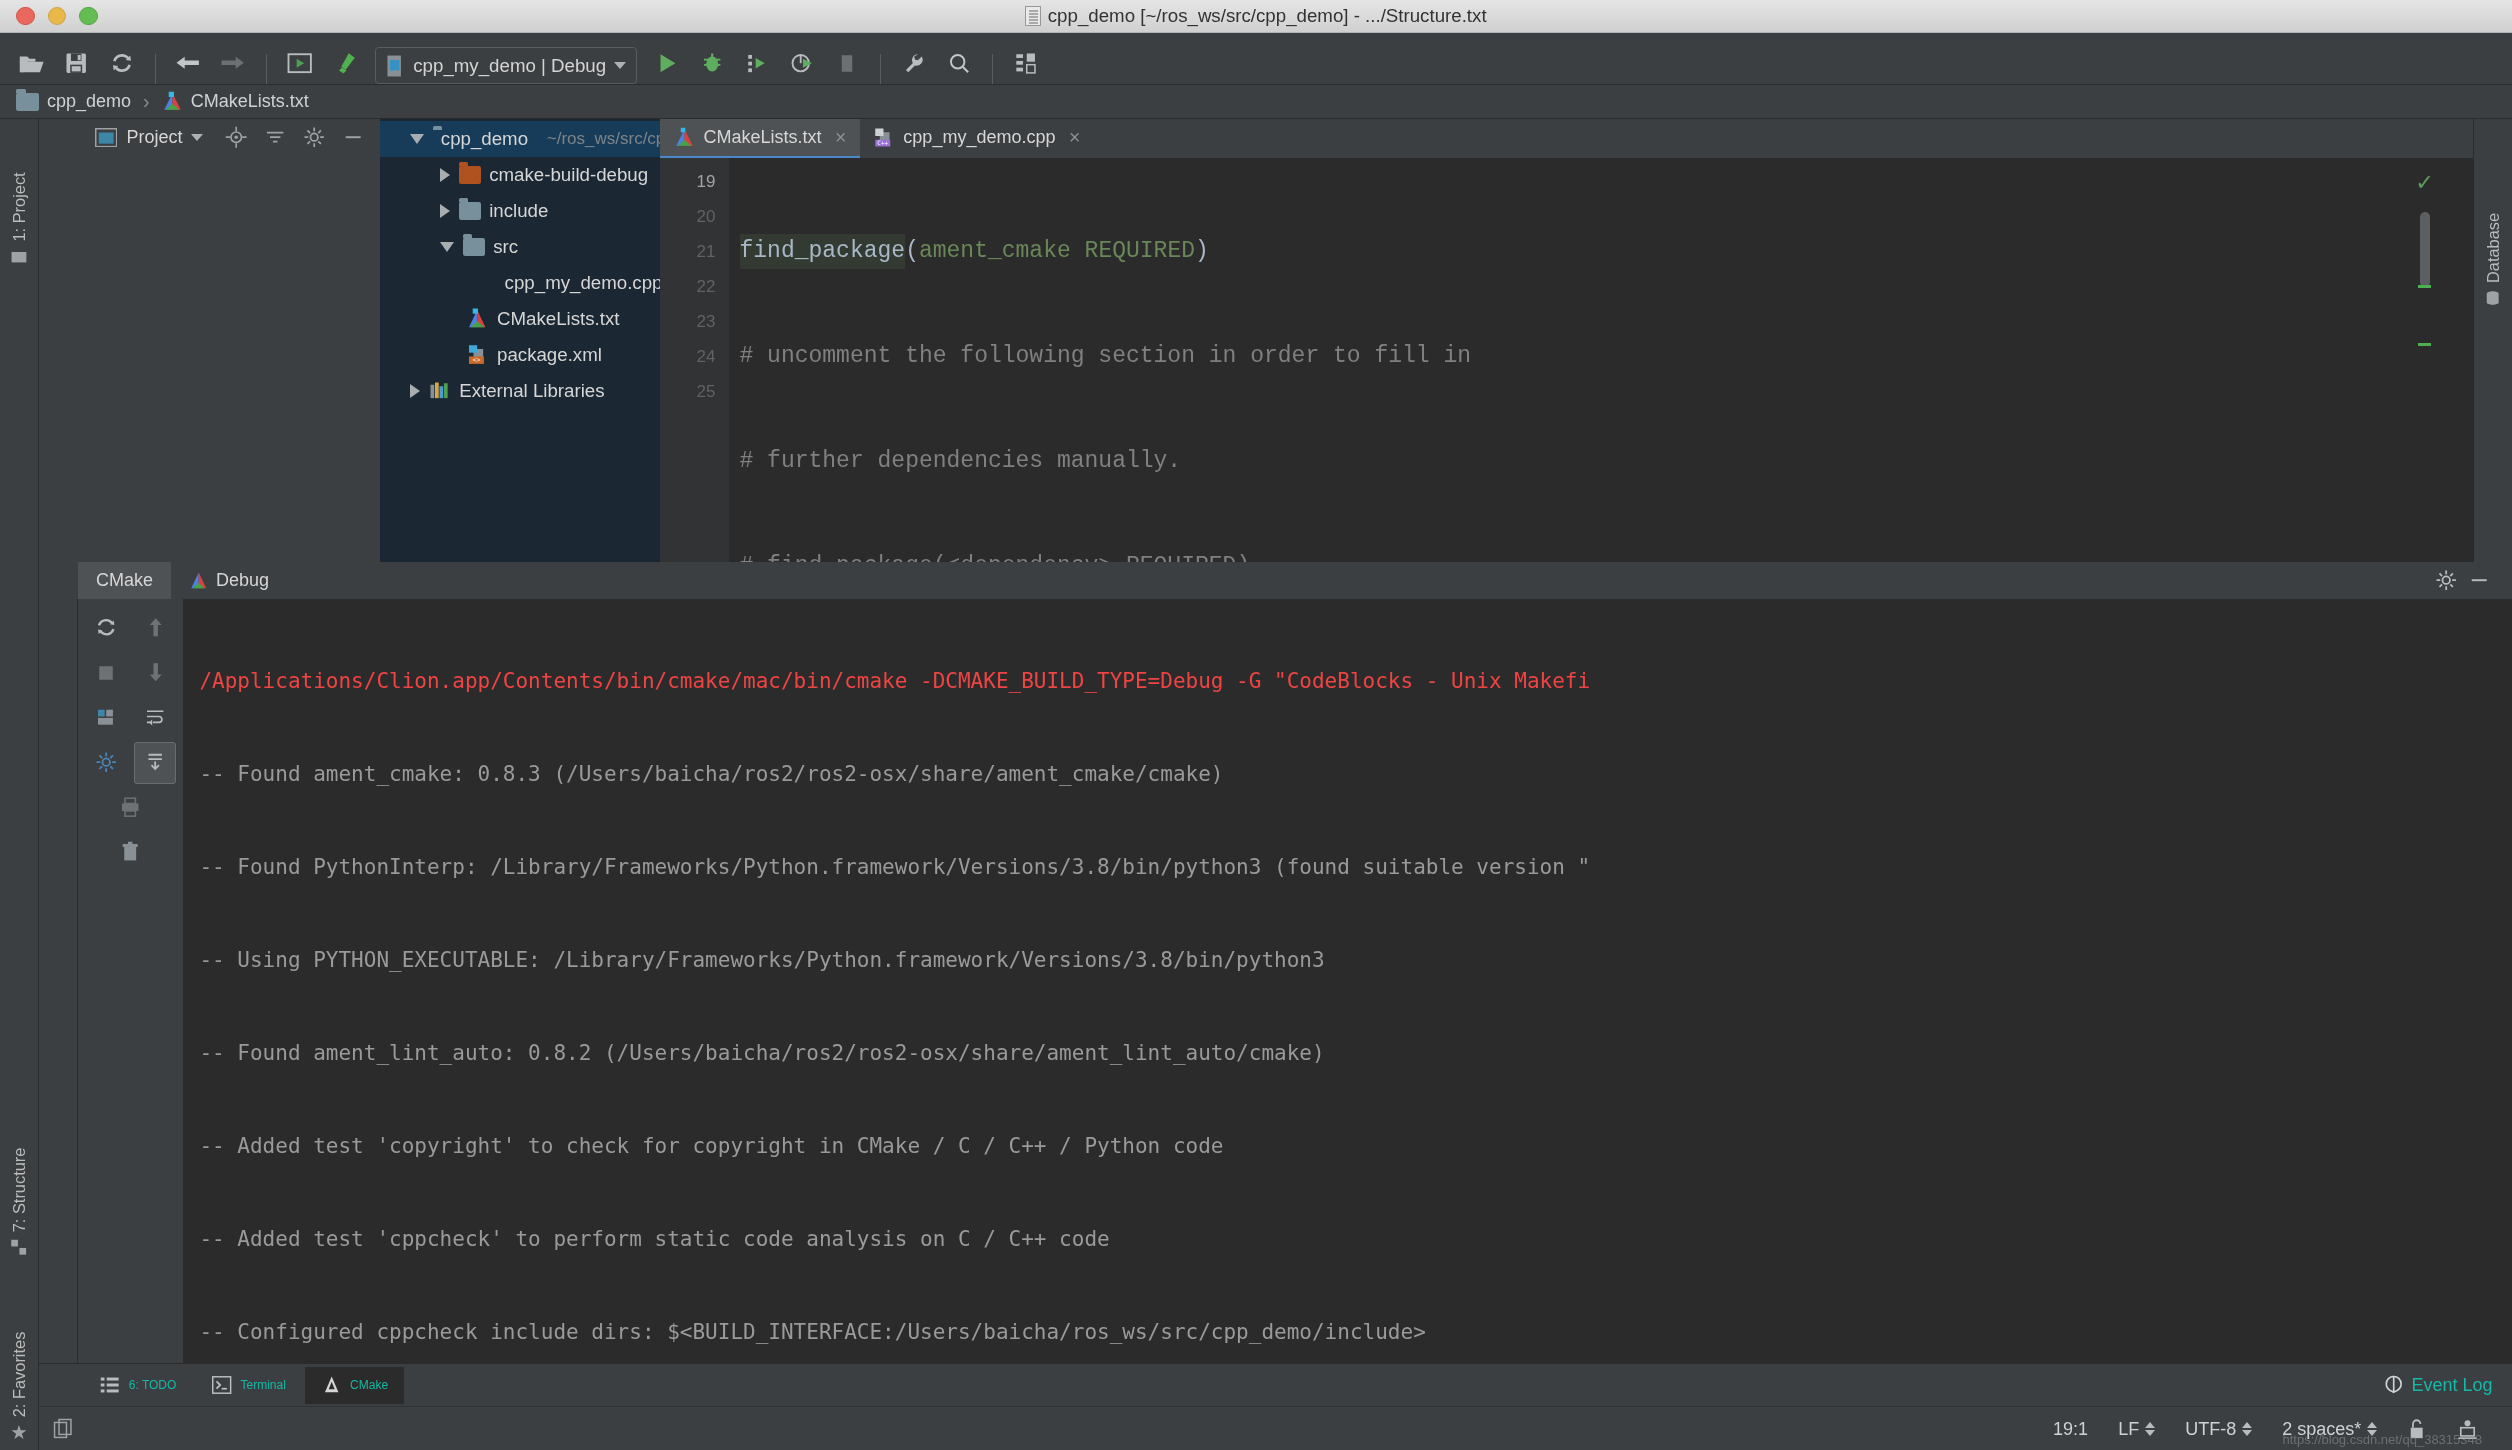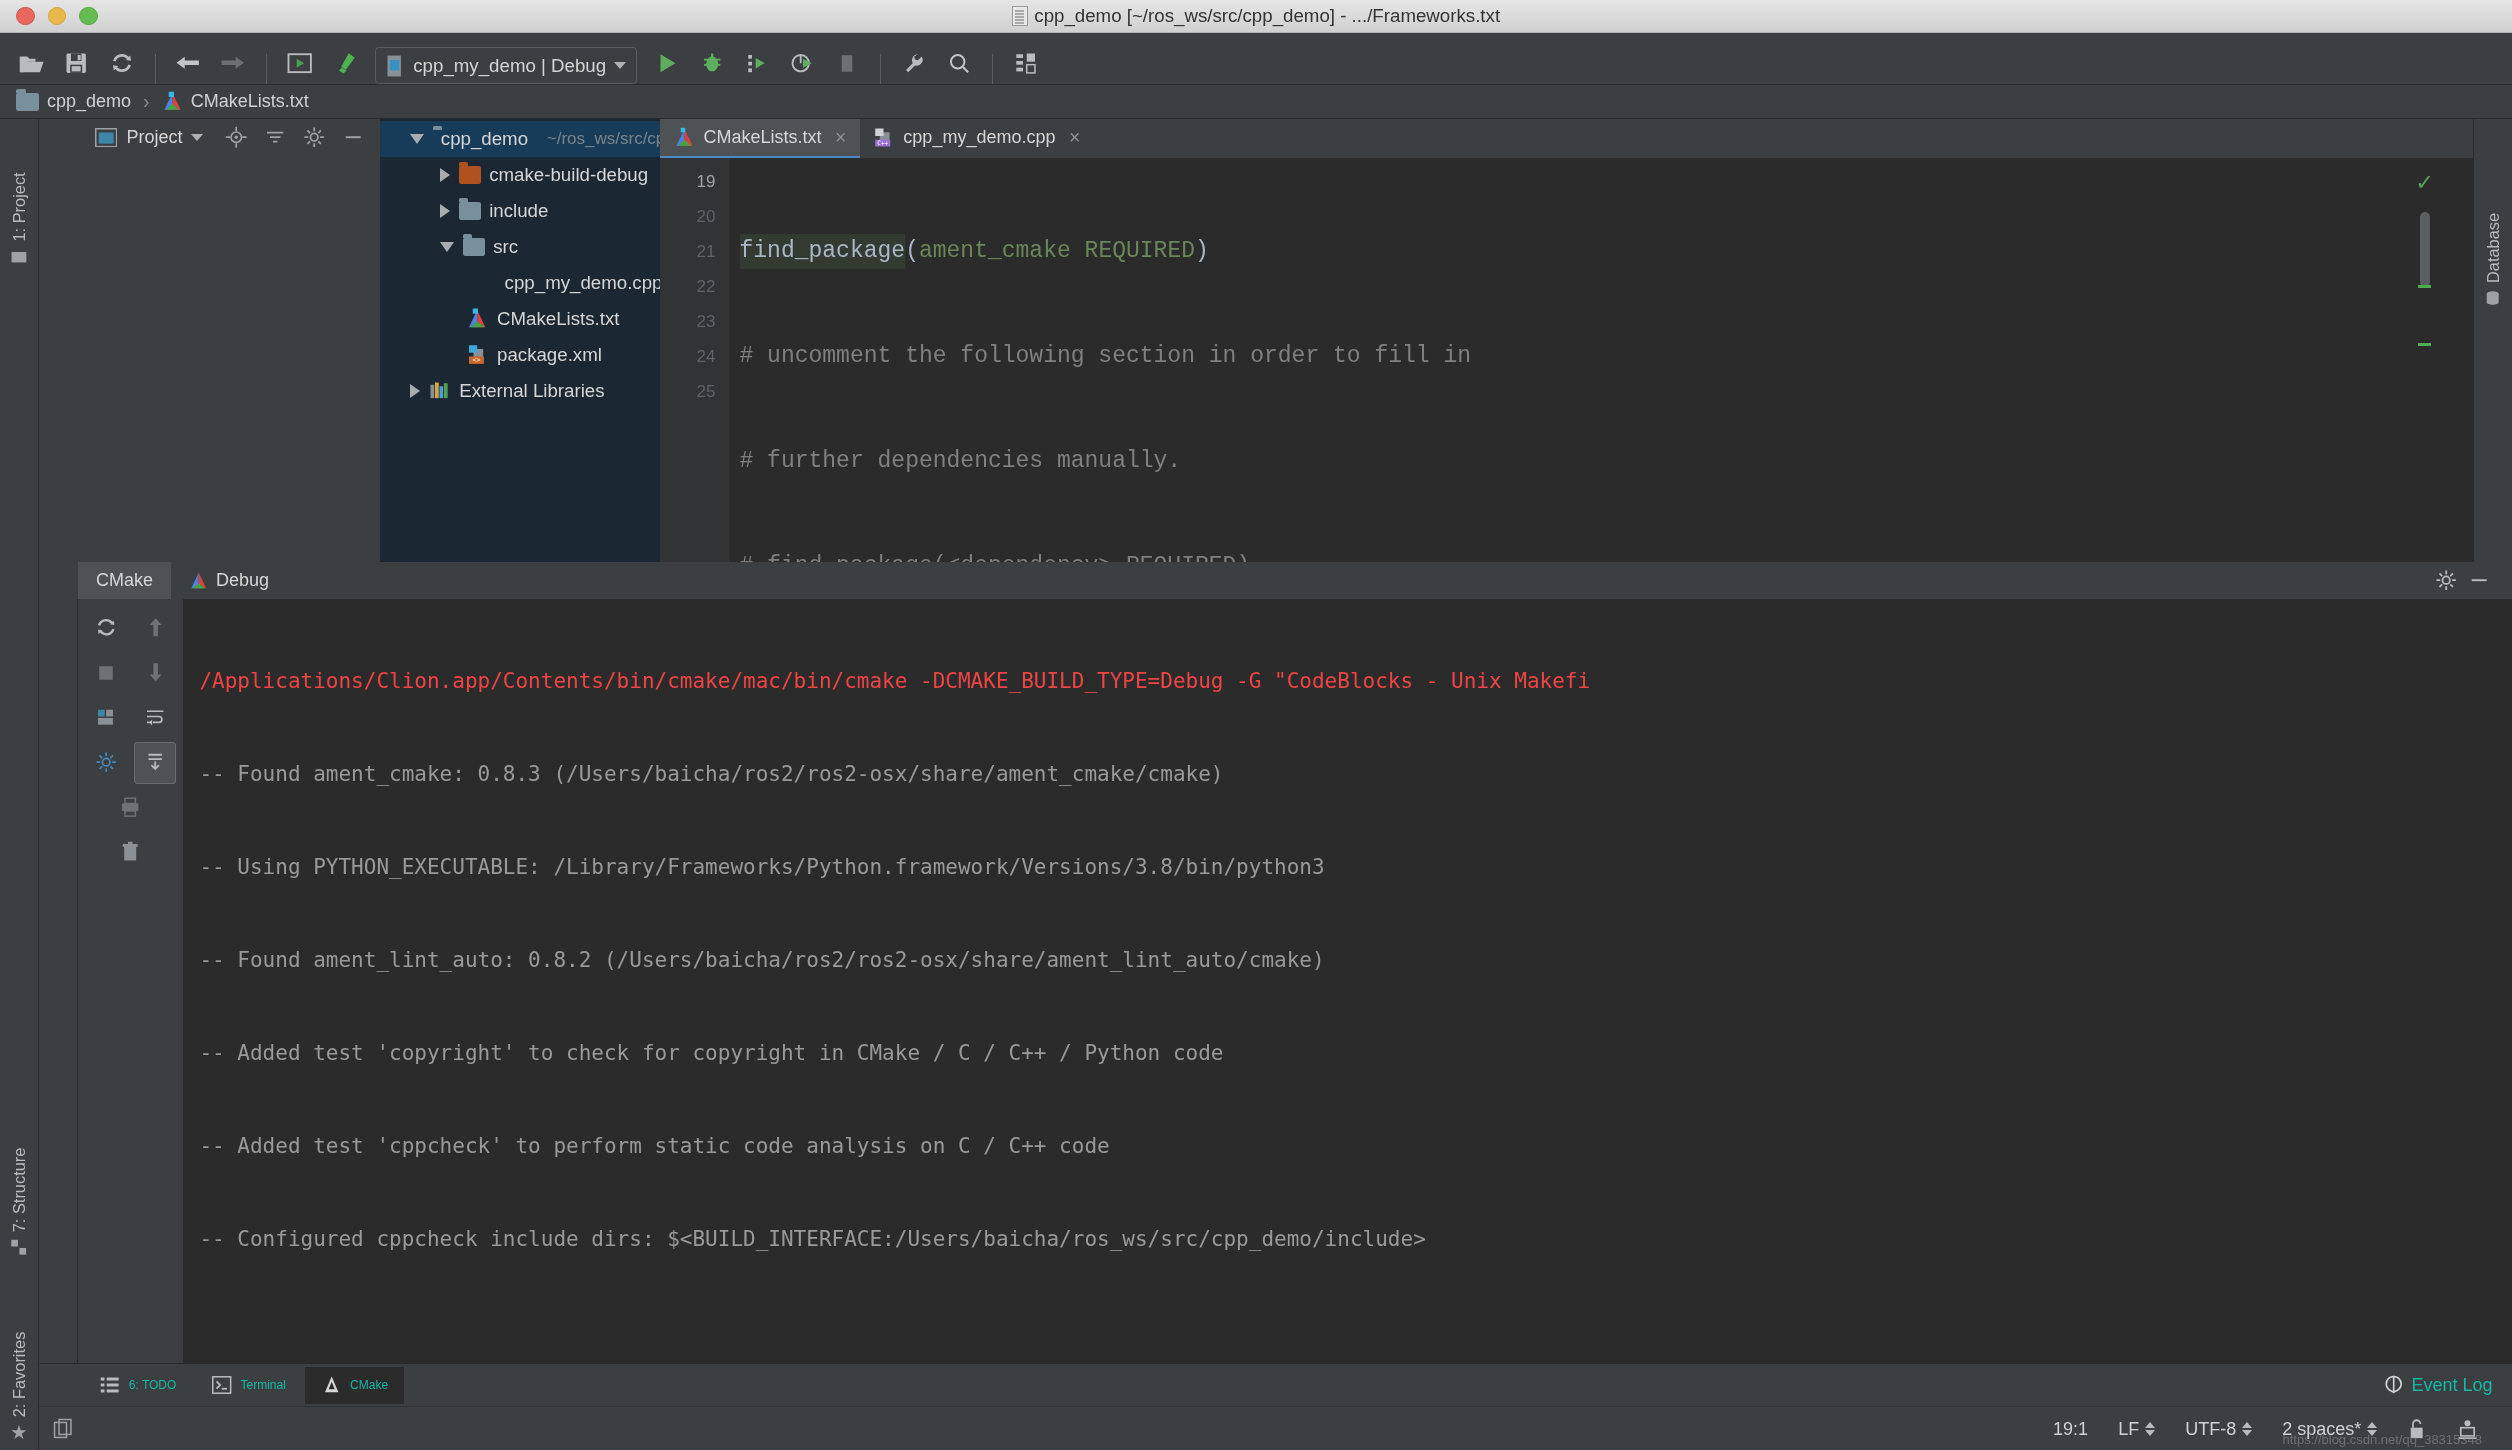--- a/index.html
+++ b/index.html
@@ -237,21 +237,21 @@
 <div class="app">
 
   <div class="titlebar">
     <div class="traffic">
       <div class="tl red"></div>
       <div class="tl yellow"></div>
       <div class="tl green"></div>
     </div>
     <div class="title-text">
       <span class="doc-ico"></span>
-      <span>cpp_demo [~/ros_ws/src/cpp_demo] - .../Frameworks.txt</span>
+      <span>cpp_demo [~/ros_ws/src/cpp_demo] - .../Structure.txt</span>
     </div>
   </div>
 
   <div class="toolbar">
     <div class="tb-btn">
       <svg width="25.4" height="22.4" viewBox="0 0 34 30">
           <path d="M1 27V6h10l3 3h8v4H11L6 27z" fill="#b9bcbe"></path>
           <path d="M8 13h25l-5 14H3z" fill="#b9bcbe"></path>
         </svg>
     </div>
@@ -680,20 +680,21 @@
                     <rect x="7" y="8" width="16" height="18" fill="#8a9196"></rect>
                     <rect x="5" y="4" width="20" height="4" fill="#8a9196"></rect>
                     <rect x="12" y="1" width="6" height="4" fill="#8a9196"></rect>
                   </svg>
               </span>
             </div>
           </div>
           <div class="console">
             <div class="cmd">/Applications/Clion.app/Contents/bin/cmake/mac/bin/cmake -DCMAKE_BUILD_TYPE=Debug -G "CodeBlocks - Unix Makefi</div>
             <div>-- Found ament_cmake: 0.8.3 (/Users/baicha/ros2/ros2-osx/share/ament_cmake/cmake)</div>
+            <div>-- Found PythonInterp: /Library/Frameworks/Python.framework/Versions/3.8/bin/python3 (found suitable version "</div>
             <div>-- Using PYTHON_EXECUTABLE: /Library/Frameworks/Python.framework/Versions/3.8/bin/python3</div>
             <div>-- Found ament_lint_auto: 0.8.2 (/Users/baicha/ros2/ros2-osx/share/ament_lint_auto/cmake)</div>
             <div>-- Added test 'copyright' to check for copyright in CMake / C / C++ / Python code</div>
             <div>-- Added test 'cppcheck' to perform static code analysis on C / C++ code</div>
             <div>-- Configured cppcheck include dirs: $&lt;BUILD_INTERFACE:/Users/baicha/ros_ws/src/cpp_demo/include&gt;</div>
             
             
             
             
             

